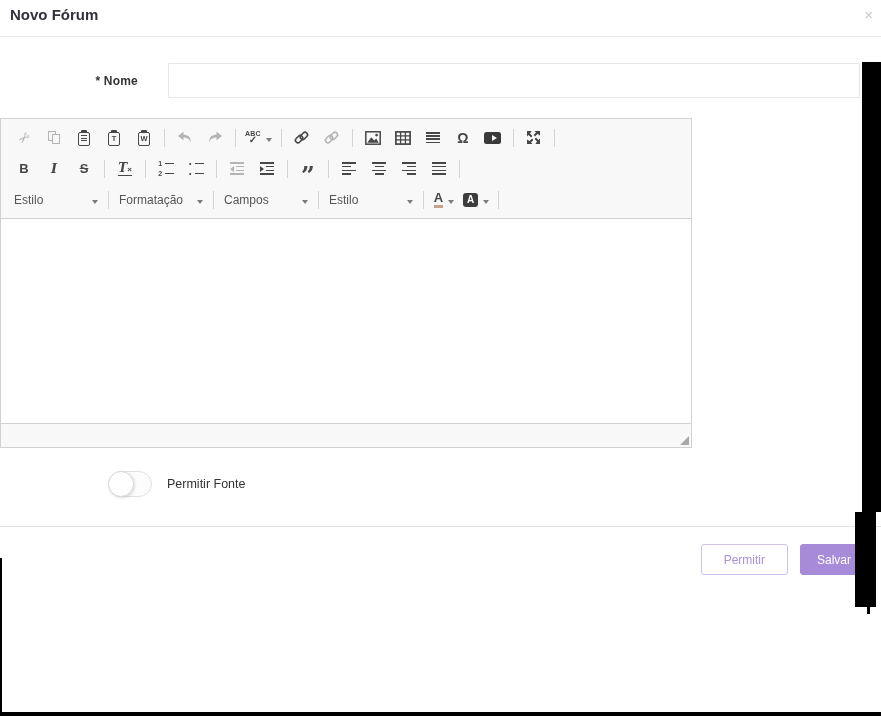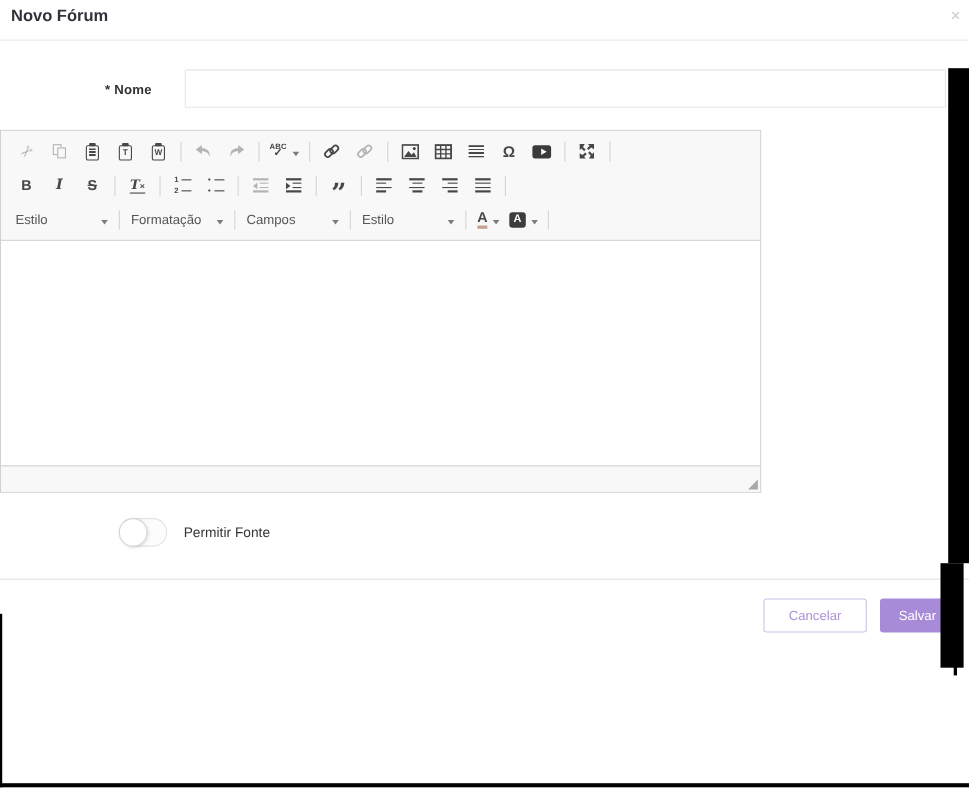--- a/index.html
+++ b/index.html
@@ -388,21 +388,21 @@
         <span class="toggle" role="switch" aria-checked="false">
           <span class="knob"></span>
         </span>
         <span class="toggle-label">Permitir Fonte</span>
       </div>
     </div>
 
   </div>
 
   <div class="modal-footer">
-    <button class="btn btn-cancel">Cancelar</button>
+    <button class="btn btn-cancel">Permitir</button>
     <button class="btn btn-save">Salvar</button>
   </div>
 
   <div class="artifact" id="art-rt"></div>
   <div class="artifact" id="art-rb"></div>
   <div class="artifact" id="art-tick"></div>
   <div class="artifact" id="art-left"></div>
   <div class="artifact" id="art-bottom"></div>
 </div>
 

